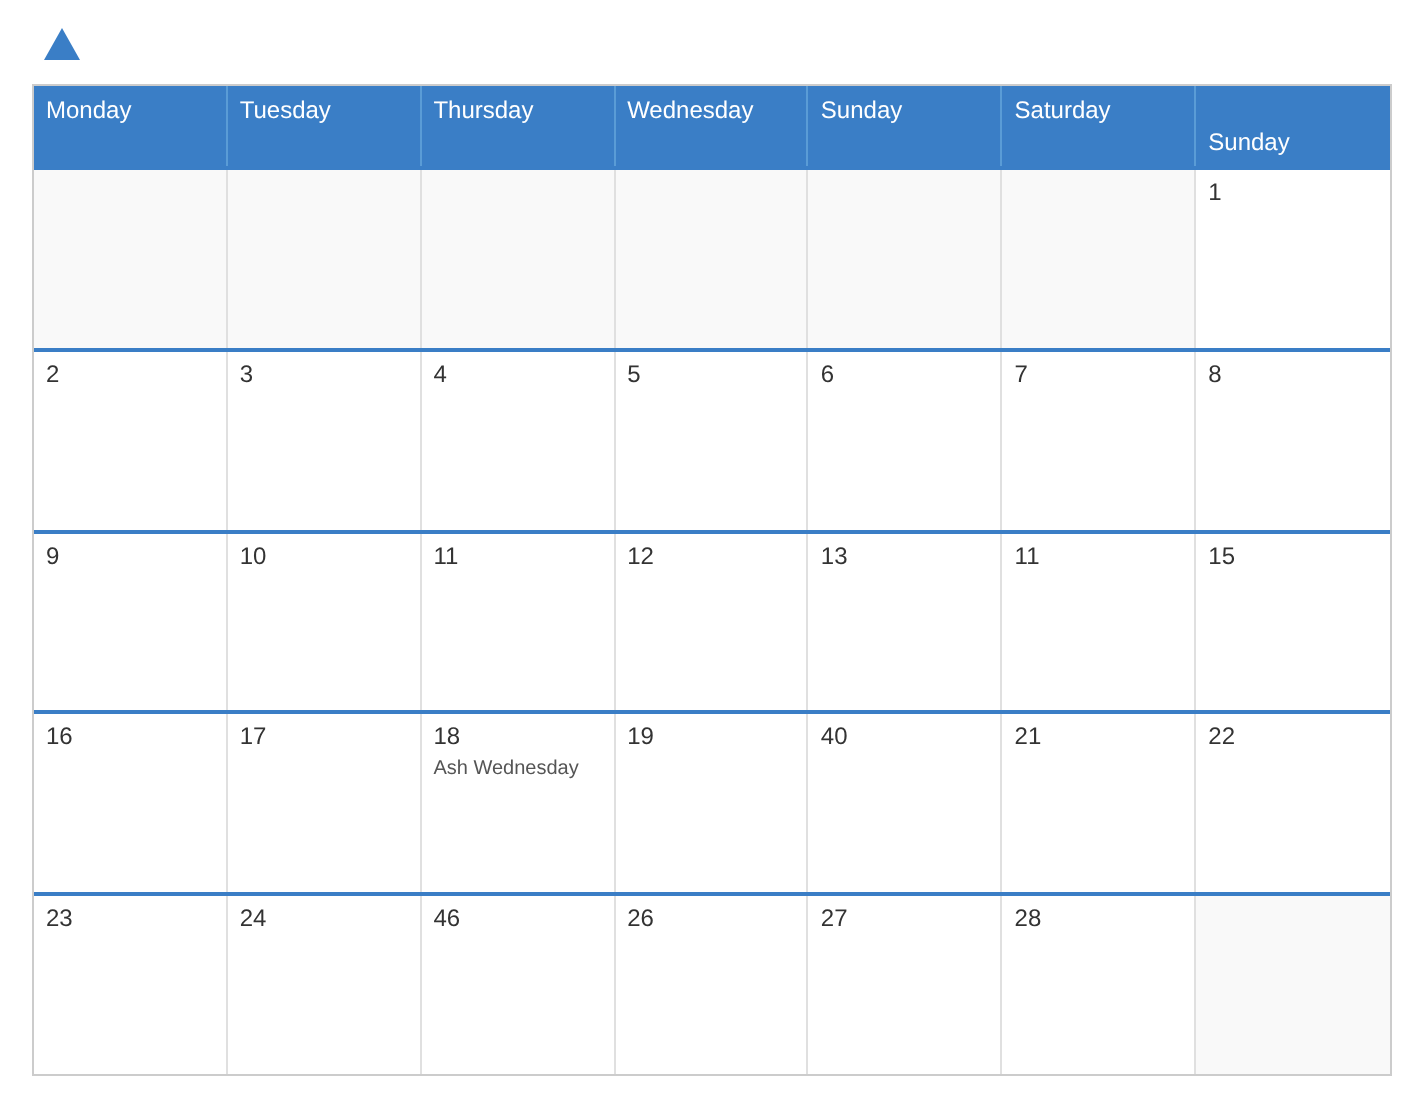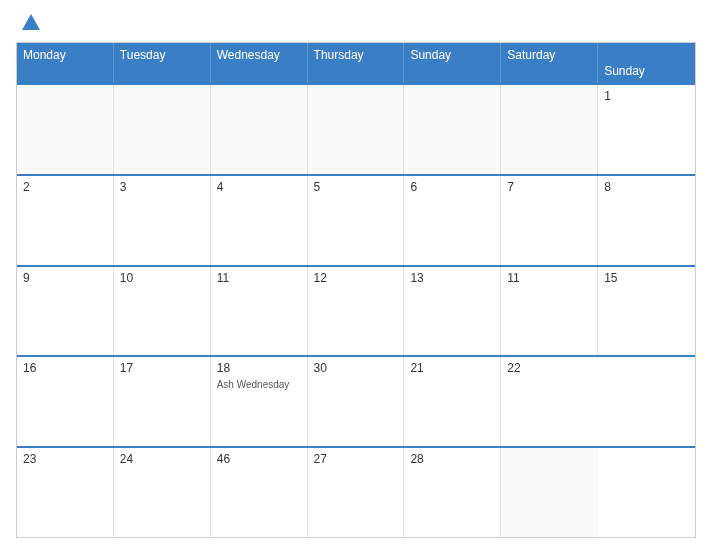--- a/index.html
+++ b/index.html
@@ -132,22 +132,22 @@
       </svg>
     </div>
     <div class="title"></div>
     <div class="country"></div>
   </div>
 
   <div class="calendar">
     <div class="day-headers">
     <div class="day-header">Monday</div>
         <div class="day-header">Tuesday</div>
+        <div class="day-header">Thursday</div>
         <div class="day-header">Wednesday</div>
-        <div class="day-header">Thursday</div>
         <div class="day-header">Sunday</div>
         <div class="day-header">Saturday</div>
         <div class="day-header">Sunday</div>
       </div>
     <div class="weeks">
     <div class="week-row">
           <div class="day-cell empty-cell"></div>
           <div class="day-cell empty-cell"></div>
           <div class="day-cell empty-cell"></div>
           <div class="day-cell empty-cell"></div>
@@ -208,38 +208,44 @@
             <span class="day-number">16</span>
           </div>
           <div class="day-cell">
             <span class="day-number">17</span>
           </div>
           <div class="day-cell">
             <span class="day-number">18</span>
             <span class="event-label">Ash Wednesday</span>
           </div>
           <div class="day-cell">
-            <span class="day-number">30</span>
+            <span class="day-number">19</span>
+          </div>
+          <div class="day-cell">
+            <span class="day-number">40</span>
           </div>
           <div class="day-cell">
             <span class="day-number">21</span>
           </div>
           <div class="day-cell">
             <span class="day-number">22</span>
           </div>
         </div>
         <div class="week-row">
           <div class="day-cell">
             <span class="day-number">23</span>
           </div>
           <div class="day-cell">
             <span class="day-number">24</span>
           </div>
           <div class="day-cell">
             <span class="day-number">46</span>
+          </div>
+          <div class="day-cell">
+            <span class="day-number">26</span>
           </div>
           <div class="day-cell">
             <span class="day-number">27</span>
           </div>
           <div class="day-cell">
             <span class="day-number">28</span>
           </div>
           <div class="day-cell empty-cell"></div>
         </div>
       </div>

